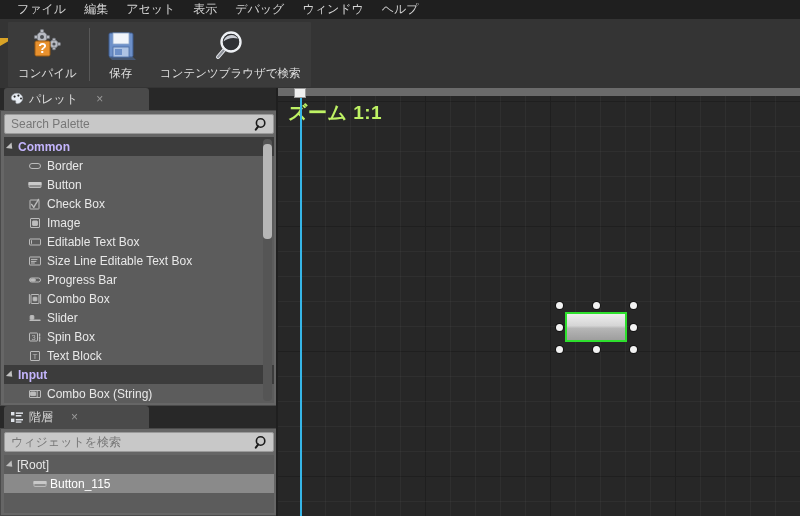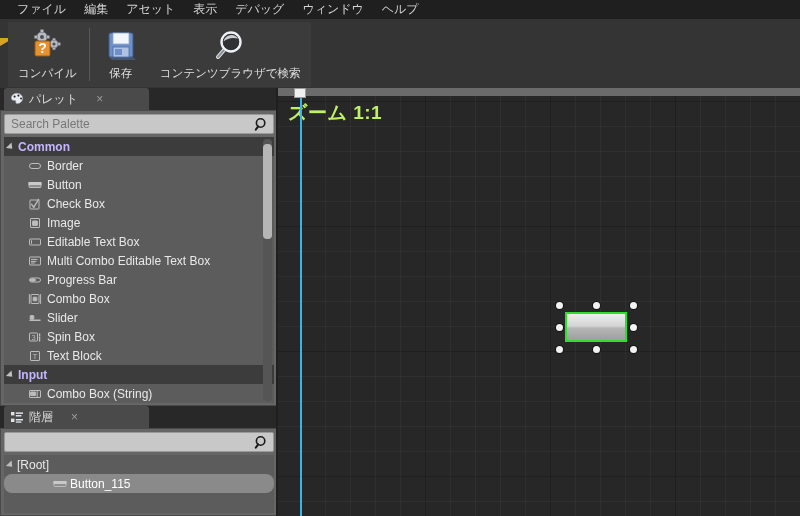--- a/index.html
+++ b/index.html
@@ -316,21 +316,21 @@
                   </svg></span>
                 <span>Editable Text Box</span>
               </div>
               <div class="pal-row">
                 <span class="pi"><svg width="14" height="14" viewBox="0 0 14 14">
                     <rect x="1.5" y="3" width="11" height="8" rx="0.5" fill="none" stroke="#bcbcbc" stroke-width="1"></rect>
                     <line x1="3.4" y1="5.4" x2="9" y2="5.4" stroke="#bcbcbc" stroke-width="1" stroke-linecap="round"></line>
                     <line x1="3.4" y1="7.4" x2="8" y2="7.4" stroke="#bcbcbc" stroke-width="1" stroke-linecap="round"></line>
                     <line x1="3.4" y1="9" x2="6.4" y2="9" stroke="#bcbcbc" stroke-width="1" stroke-linecap="round"></line>
                   </svg></span>
-                <span>Multi Combo Editable Text Box</span>
+                <span>Size Line Editable Text Box</span>
               </div>
               <div class="pal-row">
                 <span class="pi"><svg width="14" height="14" viewBox="0 0 14 14">
                     <rect x="1.5" y="5" width="11" height="4" rx="2" fill="none" stroke="#bcbcbc" stroke-width="1"></rect>
                     <rect x="2.4" y="5.9" width="5" height="2.2" rx="1" fill="#bcbcbc" stroke="#bcbcbc" stroke-width="1"></rect>
                   </svg></span>
                 <span>Progress Bar</span>
               </div>
               <div class="pal-row">
                 <span class="pi"><svg width="14" height="14" viewBox="0 0 14 14">
@@ -398,35 +398,36 @@
               <rect x="5.8" y="11.4" width="5.6" height="1.3" fill="#dfe3e9"></rect>
             </svg>
           </span>
           <span class="tab-label">階層</span>
           <span class="tab-close">×</span>
         </div>
       </div>
       <div class="panel-body" style="position:absolute;left:0;top:22px;width:278px;height:88px;">
         <div class="search-row">
           <div class="search-box">
+            <span class="ph">ウィジェットを検索</span>
             <span class="search-mag">
               <svg width="15" height="15" viewBox="0 0 15 15">
                 <circle cx="6.6" cy="6" r="4.2" fill="none" stroke="#1b1b1b" stroke-width="1.6"></circle>
                 <line x1="4.2" y1="9.4" x2="1.8" y2="12.6" stroke="#1b1b1b" stroke-width="2" stroke-linecap="round"></line>
               </svg>
             </span>
           </div>
         </div>
         <div class="list-area" style="height:58px;">
           <div id="hierarchy-content" style="position:absolute;left:0;top:0;right:0;">
               <div class="hier-row" style="padding-left: 4px;">
                 <span class="ht"></span>
                 <span>[Root]</span>
               </div>
-              <div class="hier-row selected" style="padding-left: 40px; border-radius: 8px;">
+              <div class="hier-row selected" style="padding-left: 20px;">
                 <span style="width: 9px; flex: 0 0 auto;"></span>
                 <span class="hi"><svg width="14" height="14" viewBox="0 0 14 14">
                     <rect x="1" y="4.5" width="12" height="5" rx="0.8" fill="#8e8e8e" stroke="#bcbcbc" stroke-width="1"></rect>
                     <rect x="1" y="4.5" width="12" height="2" fill="#c9c9c9" stroke="#c9c9c9" stroke-width="1"></rect>
                   </svg></span>
                 <span>Button_115</span>
               </div>
             </div>
         </div>
       </div>

